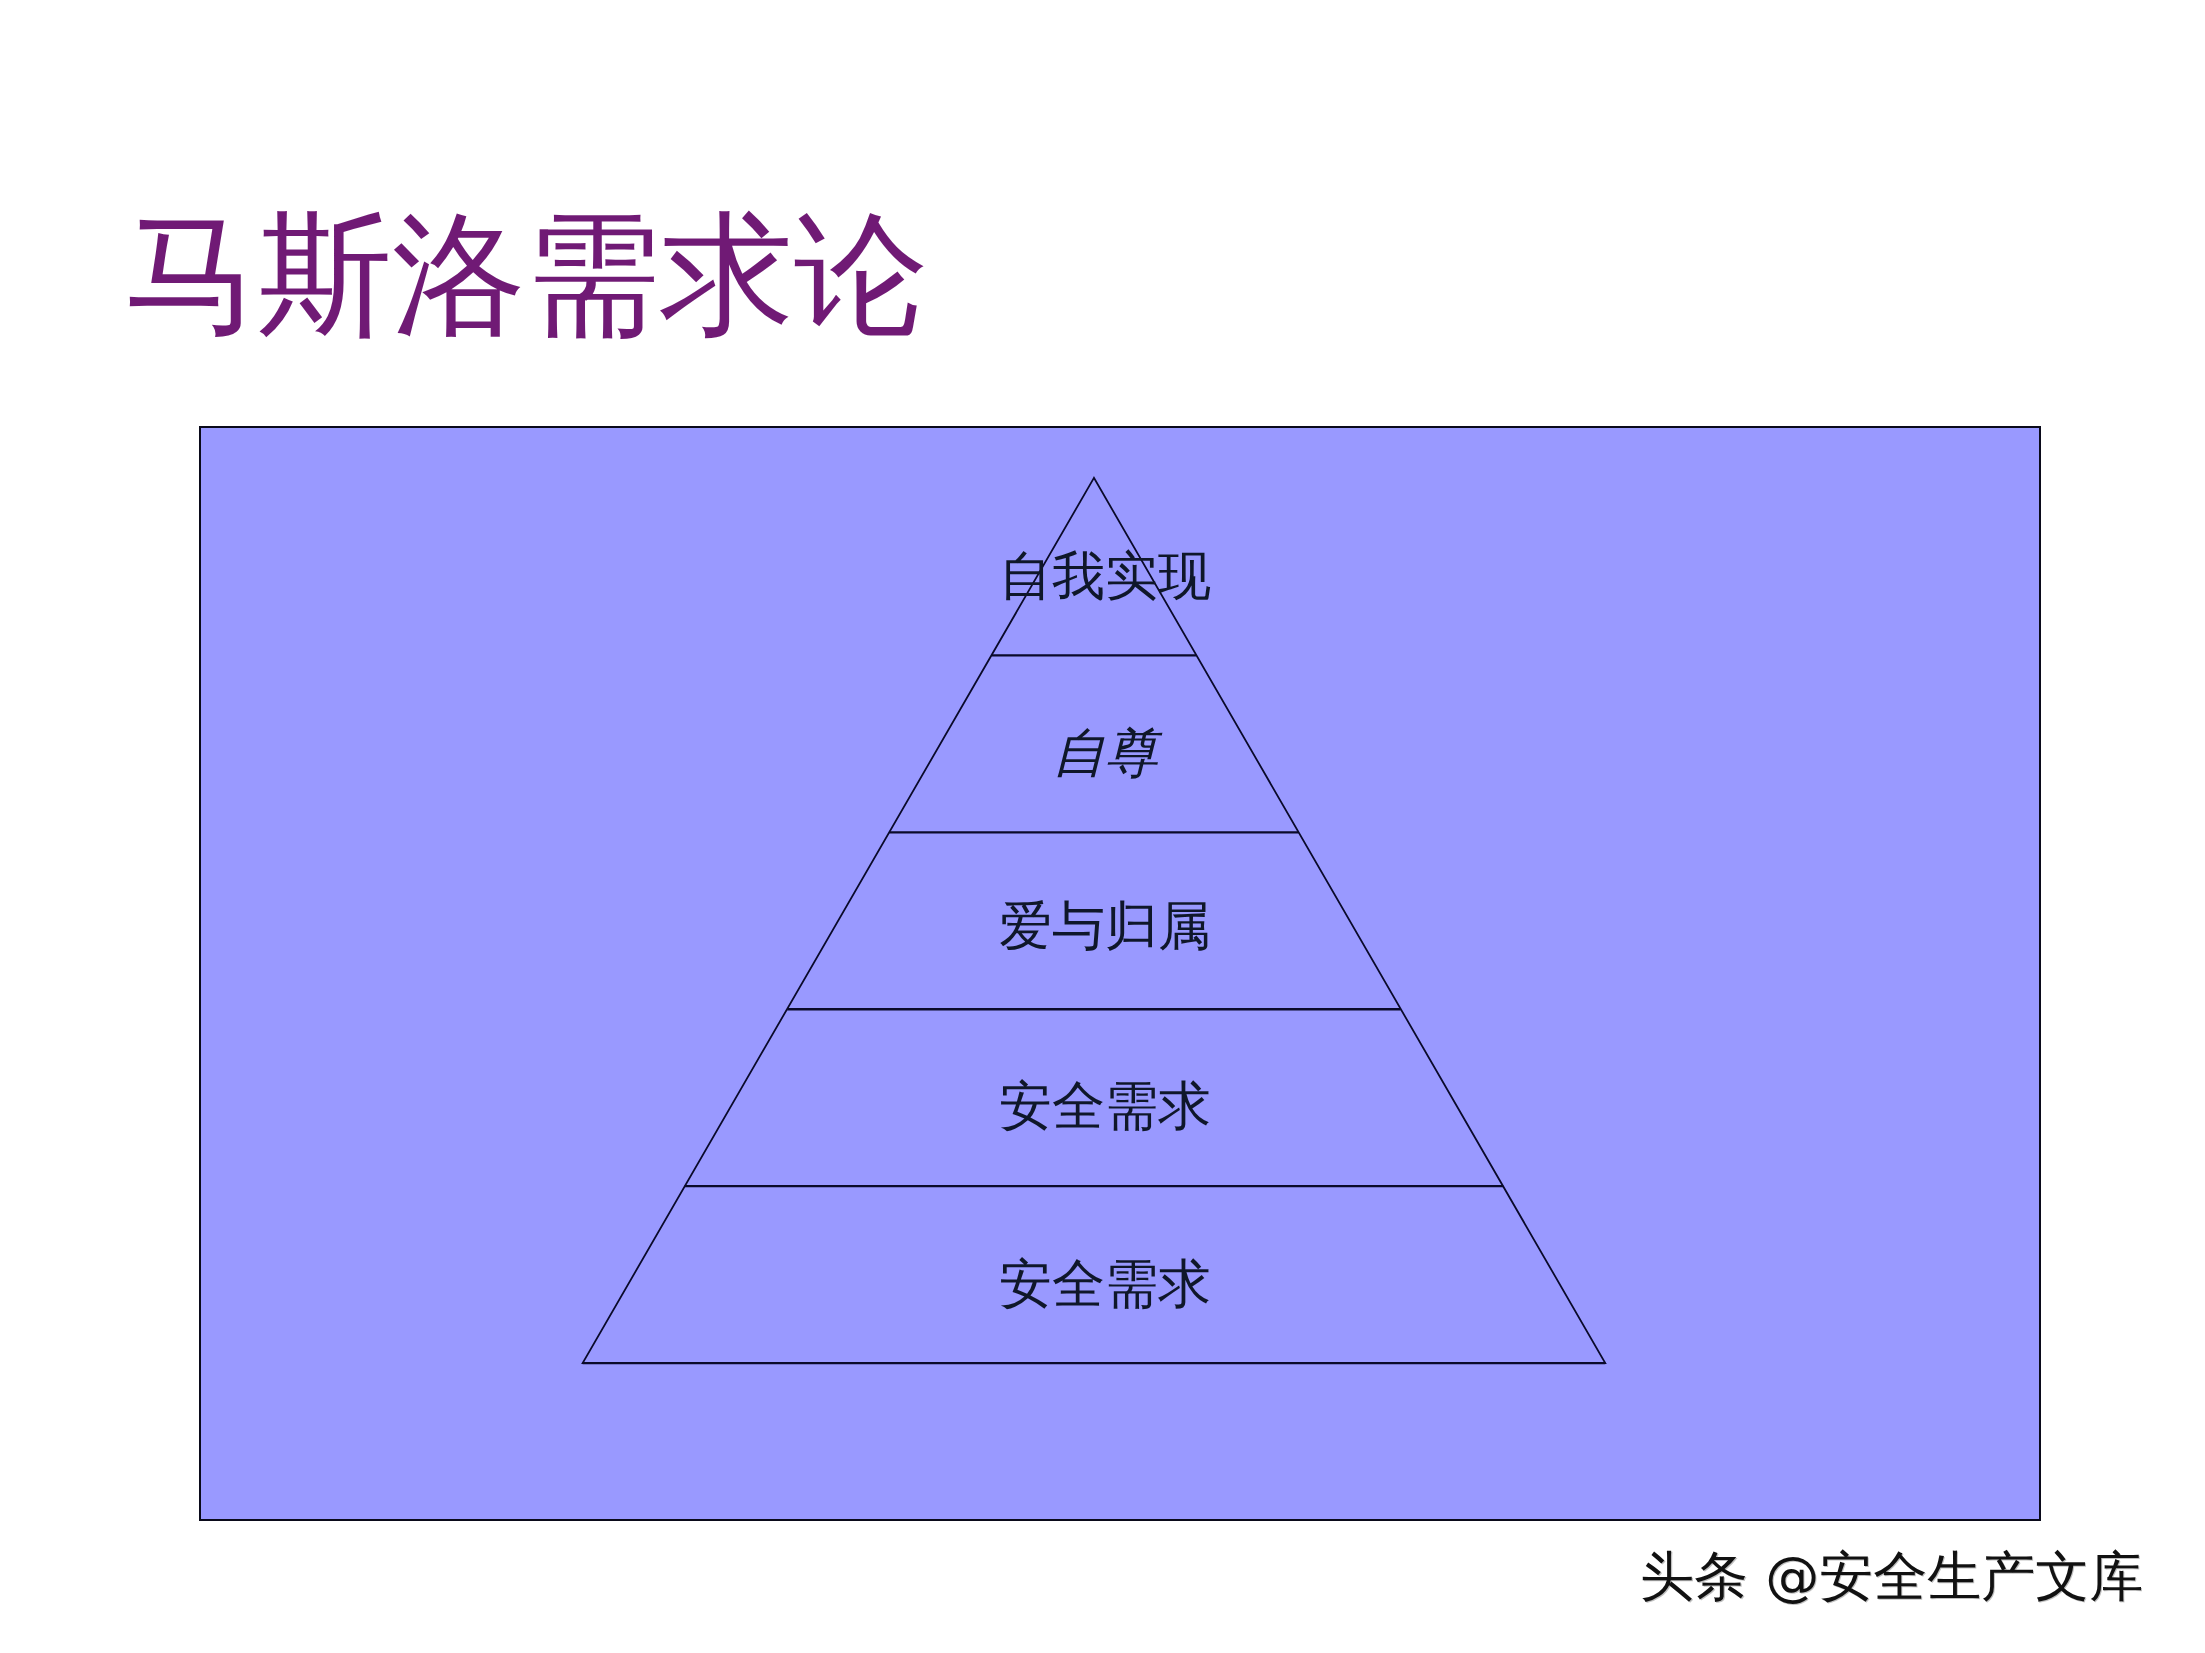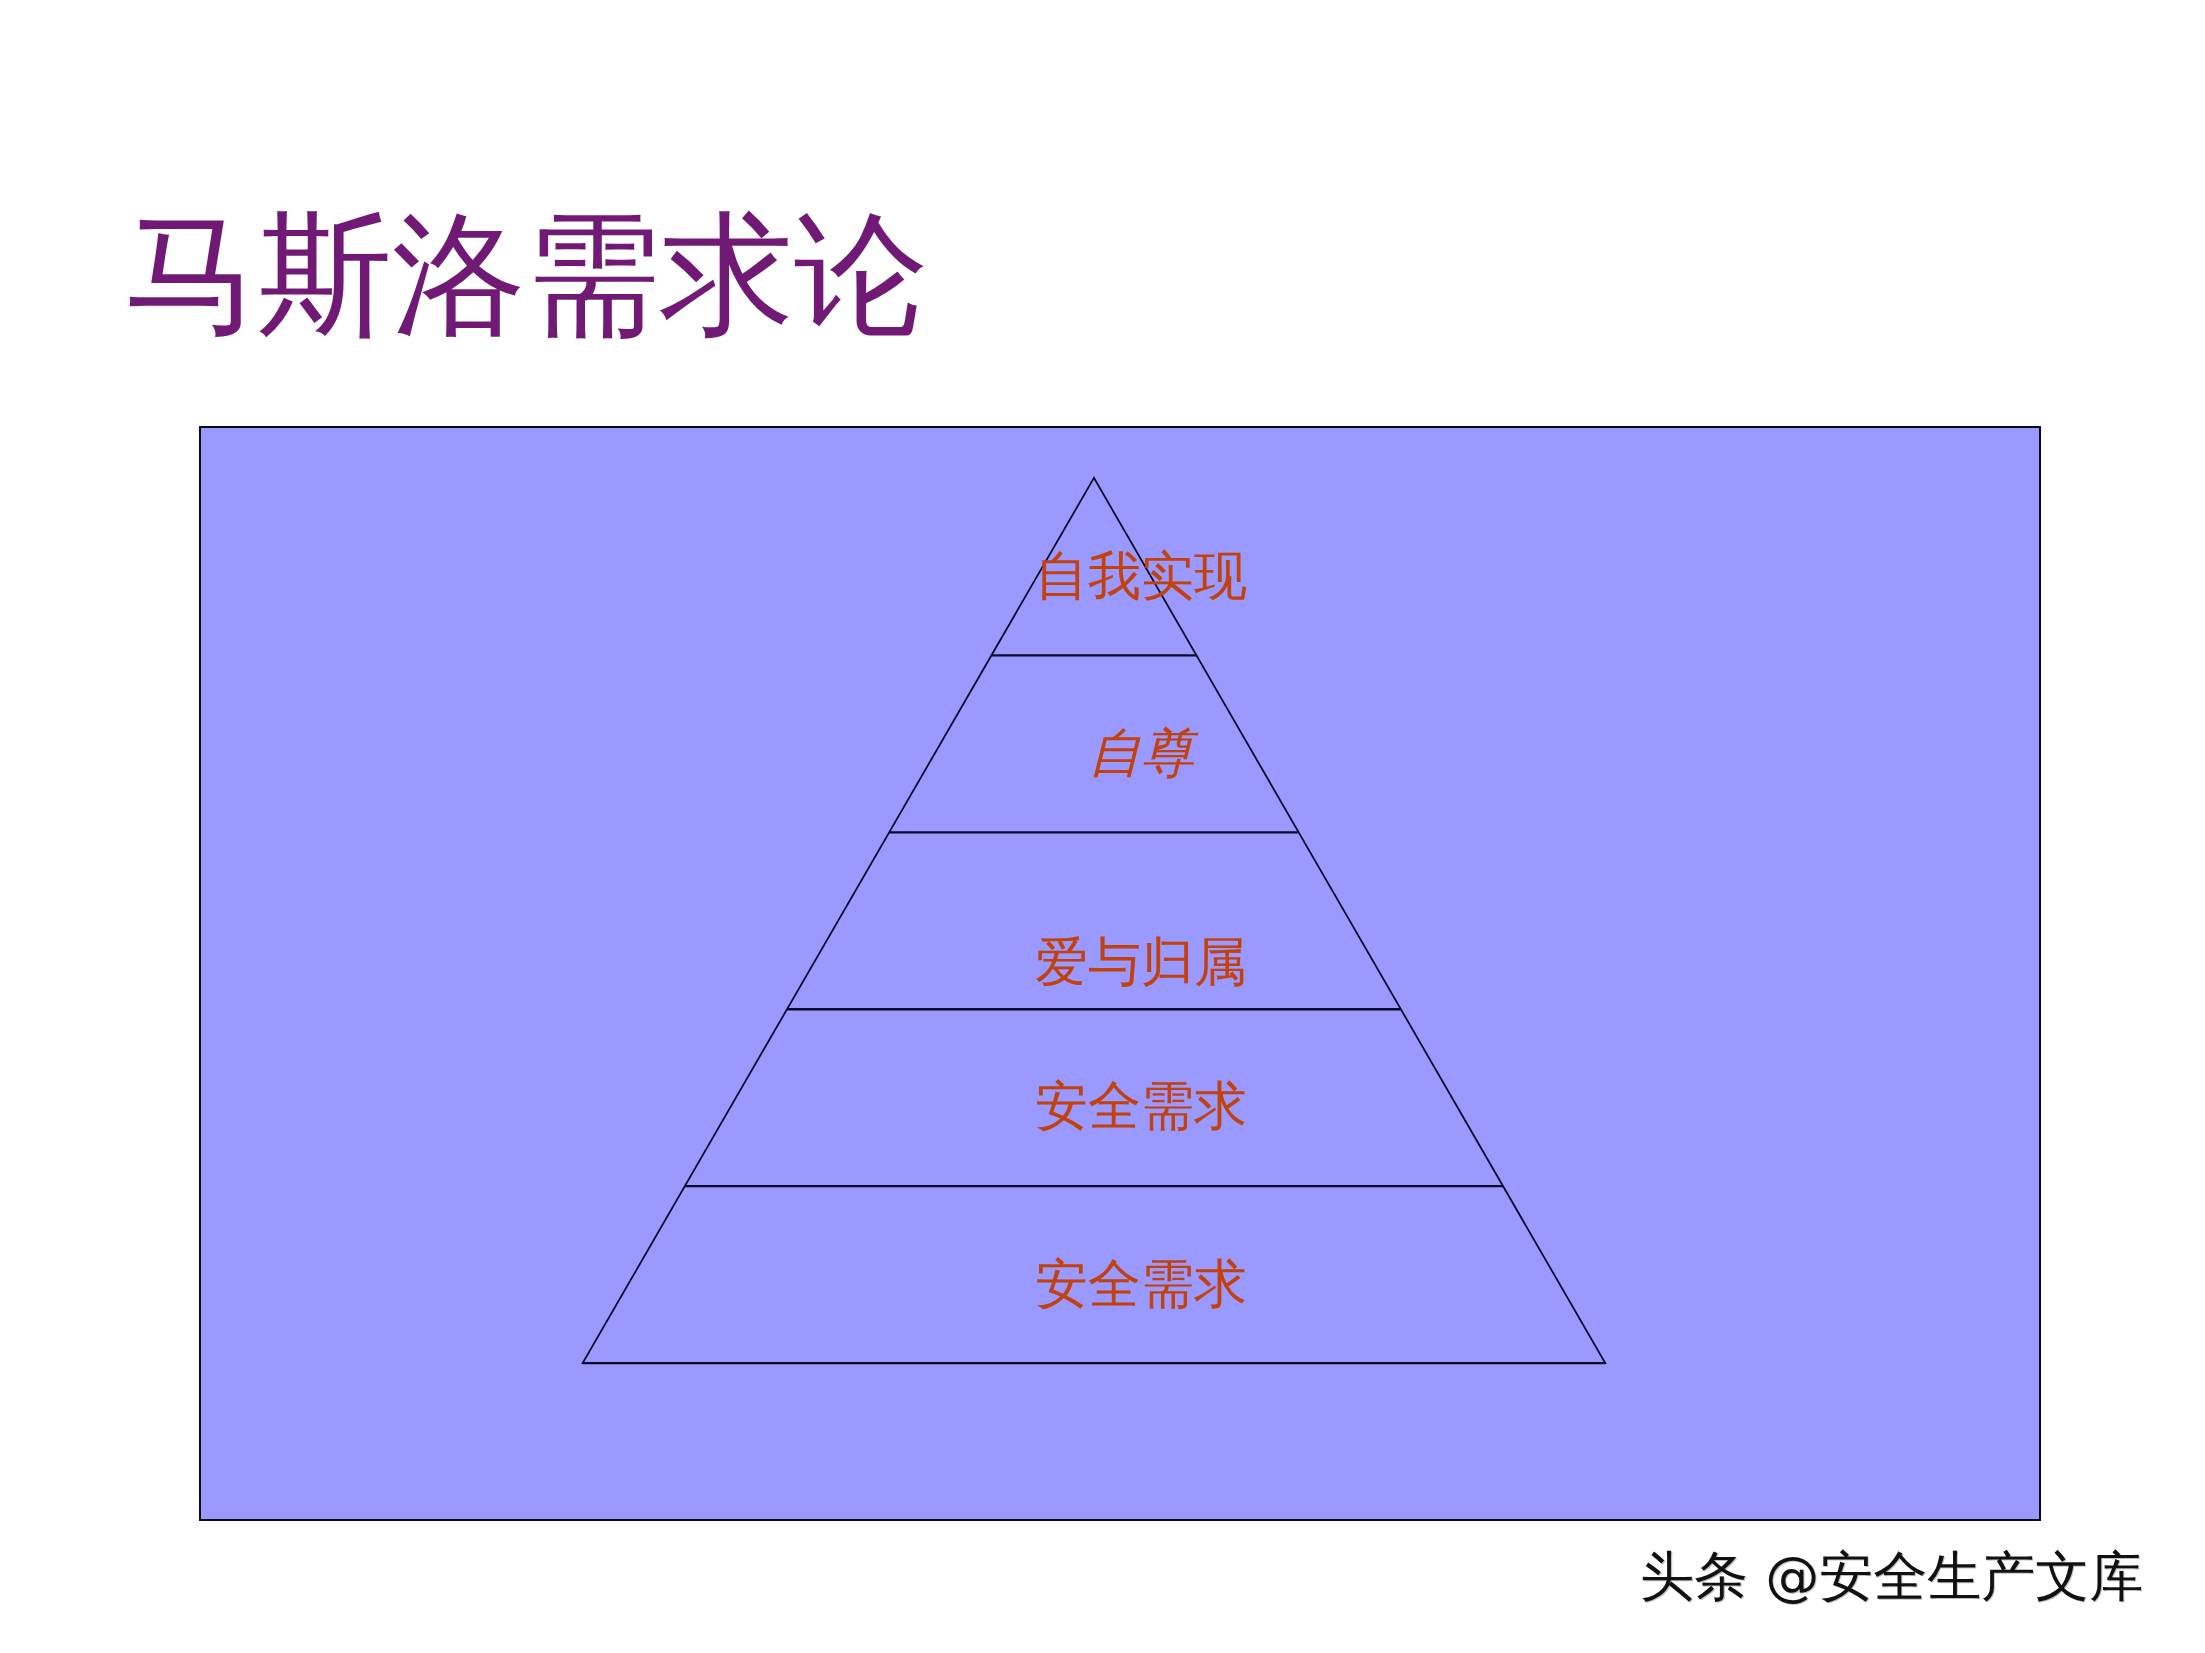--- a/index.html
+++ b/index.html
@@ -38,26 +38,26 @@
     .pyramid-svg {
       position: absolute;
       left: 0;
       top: 0;
       width: 2205px;
       height: 1654px;
       pointer-events: none;
     }
     .level-label {
       position: absolute;
-      left: 846px;
+      left: 810px;
       width: 590px;
       text-align: center;
       font-size: 53px;
       line-height: 59px;
-      color: #c2410c;
+      color: #0f172a;
       white-space: nowrap;
       font-family: "DejaVu Serif", "Liberation Serif", serif;
     }
     .watermark {
       position: absolute;
       left: 1640px;
       top: 1544px;
       font-size: 54px;
       line-height: 65px;
       color: #111111;
@@ -80,18 +80,18 @@
     <line x1="1682" y1="1111" x2="2028" y2="1111" stroke-width="4"></line>
     <line x1="1508" y1="1411" x2="2202" y2="1411" stroke-width="4"></line>
     <line x1="1335" y1="1711" x2="2375" y2="1711" stroke-width="4"></line>
     <line x1="1161" y1="2011" x2="2549" y2="2011" stroke-width="4"></line>
     <line x1="988" y1="2311" x2="2722" y2="2311" stroke-width="4"></line>
   </g>
 </svg>
 
 <div class="level-label" style="top: 546px;">自我实现</div>
 <div class="level-label" style="top: 723px; font-style: italic;">自尊</div>
-<div class="level-label" style="top: 896px; margin-top: 36px;">爱与归属</div>
+<div class="level-label" style="top: 896px;">爱与归属</div>
 <div class="level-label" style="top: 1076px;">安全需求</div>
 <div class="level-label" style="top: 1254px;">安全需求</div>
 
 <div class="watermark">头条 @安全生产文库</div>
 
 
 </body></html>

